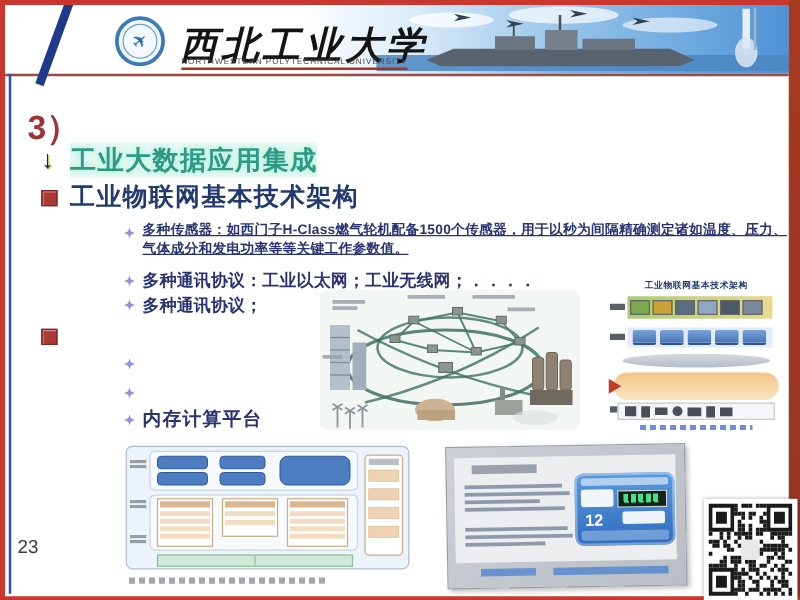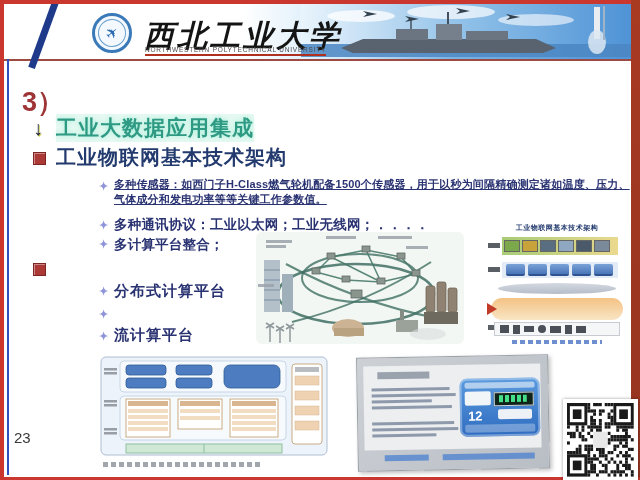--- a/index.html
+++ b/index.html
@@ -125,31 +125,30 @@
   <div class="abs sq sq1"></div>
   <div class="abs item2">工业物联网基本技术架构</div>
 
   <div class="abs star s1m">✦</div>
   <div class="abs subtxt sub1">多种传感器：如西门子H-Class燃气轮机配备1500个传感器，用于以秒为间隔精确测定诸如温度、压力、气体成分和发电功率等等关键工作参数值。</div>
 
   <div class="abs star s2m">✦</div>
   <div class="abs subtxt sub2">多种通讯协议：工业以太网；工业无线网；．．．．</div>
 
   <div class="abs star s3m">✦</div>
-  <div class="abs subtxt sub3">多计算平台整合；</div>
+  <div class="abs subtxt sub3">多种通讯协议；</div>
 
   <div class="abs sq sq2"></div>
 
   <div class="abs star s4m">✦</div>
-  <div class="abs subtxt sub4">分布式计算平台</div>
 
   <div class="abs star s5m">✦</div>
 
   <div class="abs star s6m">✦</div>
-  <div class="abs subtxt sub6">流计算平台</div>
+  <div class="abs subtxt sub6">内存计算平台</div>
 
   <svg class="abs fig-net" viewBox="0 0 208 112">
     <rect x="0" y="0" width="208" height="112" rx="6" fill="#f3f7f3"></rect>
     <ellipse cx="100" cy="62" rx="78" ry="30" fill="none" stroke="#3f6f63" stroke-width="2.5" opacity="0.85"></ellipse>
     <ellipse cx="104" cy="46" rx="58" ry="24" fill="none" stroke="#3f6f63" stroke-width="2" opacity="0.8"></ellipse>
     <path d="M30,32 Q100,70 180,86" fill="none" stroke="#3f6f63" stroke-width="2" opacity="0.8"></path>
     <path d="M175,30 Q110,72 36,90" fill="none" stroke="#3f6f63" stroke-width="2" opacity="0.8"></path>
     <g stroke="#4a7a6c" stroke-width="1.5" opacity="0.9">
       <line x1="75" y1="25" x2="110" y2="18"></line>
         <line x1="110" y1="18" x2="145" y2="25"></line>

